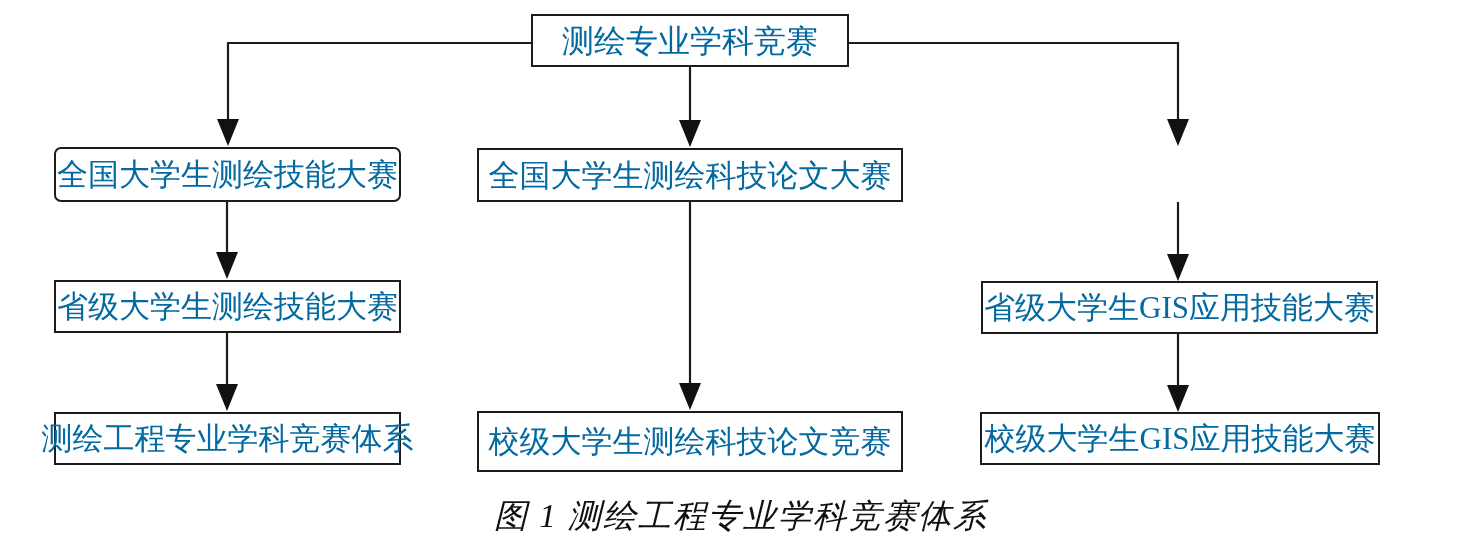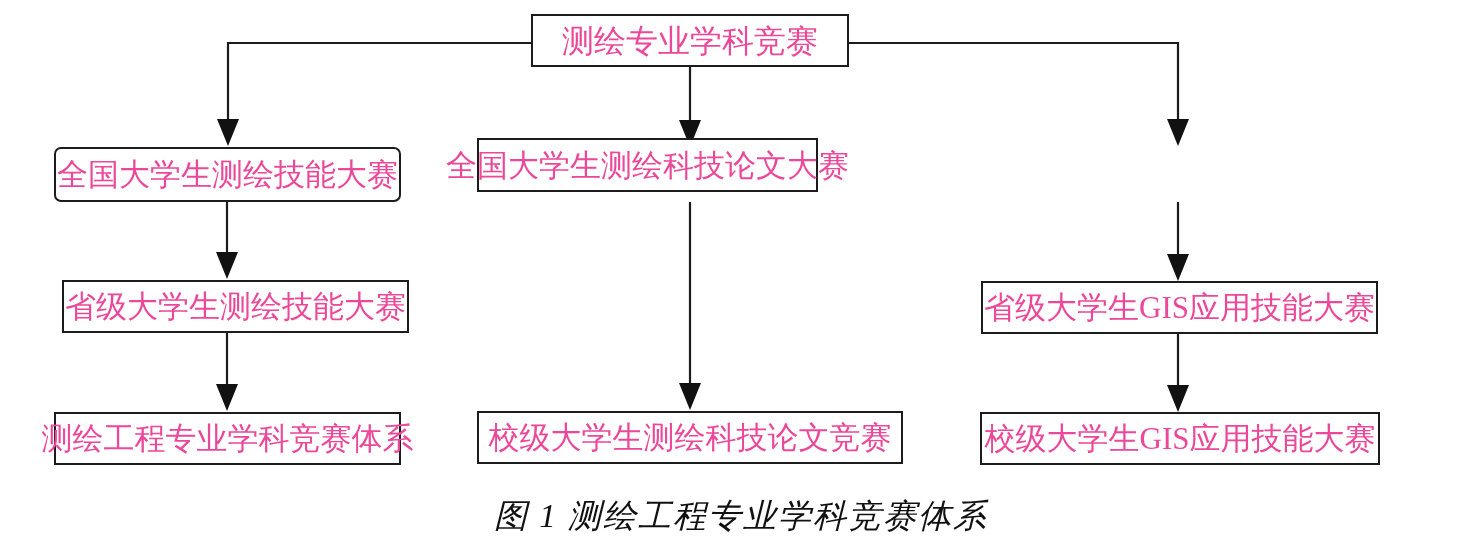--- a/index.html
+++ b/index.html
@@ -20,21 +20,21 @@
     left: 0;
     top: 0;
     width: 1482px;
     height: 546px;
   }
   .node {
     position: absolute;
     box-sizing: border-box;
     border: 2px solid #1c1c1c;
     background: #ffffff;
-    color: #ec4899;
+    color: #0369a1;
     display: flex;
     align-items: center;
     justify-content: center;
     font-size: 31px;
     line-height: 1;
     white-space: nowrap;
     letter-spacing: 0px;
   }
   .node.root {
     font-size: 32px;
@@ -104,24 +104,24 @@
 
     <g>
       <path class="conn" d="M 1178 334 L 1178 387"></path>
       <polygon class="arrowhead" points="1178,412 1167,385 1189,385"></polygon>
     </g>
   </svg>
 
   <div class="node root" style="left:531px; top:14px; width:318px; height:53px;">测绘专业学科竞赛</div>
 
   <div class="node" style="left:54px; top:147px; width:347px; height:55px;border-radius:7px;">全国大学生测绘技能大赛</div>
-  <div class="node" style="left:54px; top:280px; width:347px; height:53px;margin-left:8px;">省级大学生测绘技能大赛</div>
+  <div class="node" style="left:54px; top:280px; width:347px; height:53px;">省级大学生测绘技能大赛</div>
   <div class="node" style="left:54px; top:412px; width:347px; height:53px;">测绘工程专业学科竞赛体系</div>
 
-  <div class="node" style="left:477px; top:138px; width:341px; height:54px;">全国大学生测绘科技论文大赛</div>
-  <div class="node" style="left:477px; top:411px; width:426px; height:53px;">校级大学生测绘科技论文竞赛</div>
+  <div class="node" style="left:477px; top:148px; width:426px; height:54px;">全国大学生测绘科技论文大赛</div>
+  <div class="node" style="left:477px; top:411px; width:426px; height:61px;">校级大学生测绘科技论文竞赛</div>
 
   <div class="node" style="left:981px; top:281px; width:397px; height:53px;">省级大学生GIS应用技能大赛</div>
   <div class="node" style="left:980px; top:412px; width:400px; height:53px;">校级大学生GIS应用技能大赛</div>
 
   <div class="caption">图 1 测绘工程专业学科竞赛体系</div>
 
 </div>
 
 </body></html>

